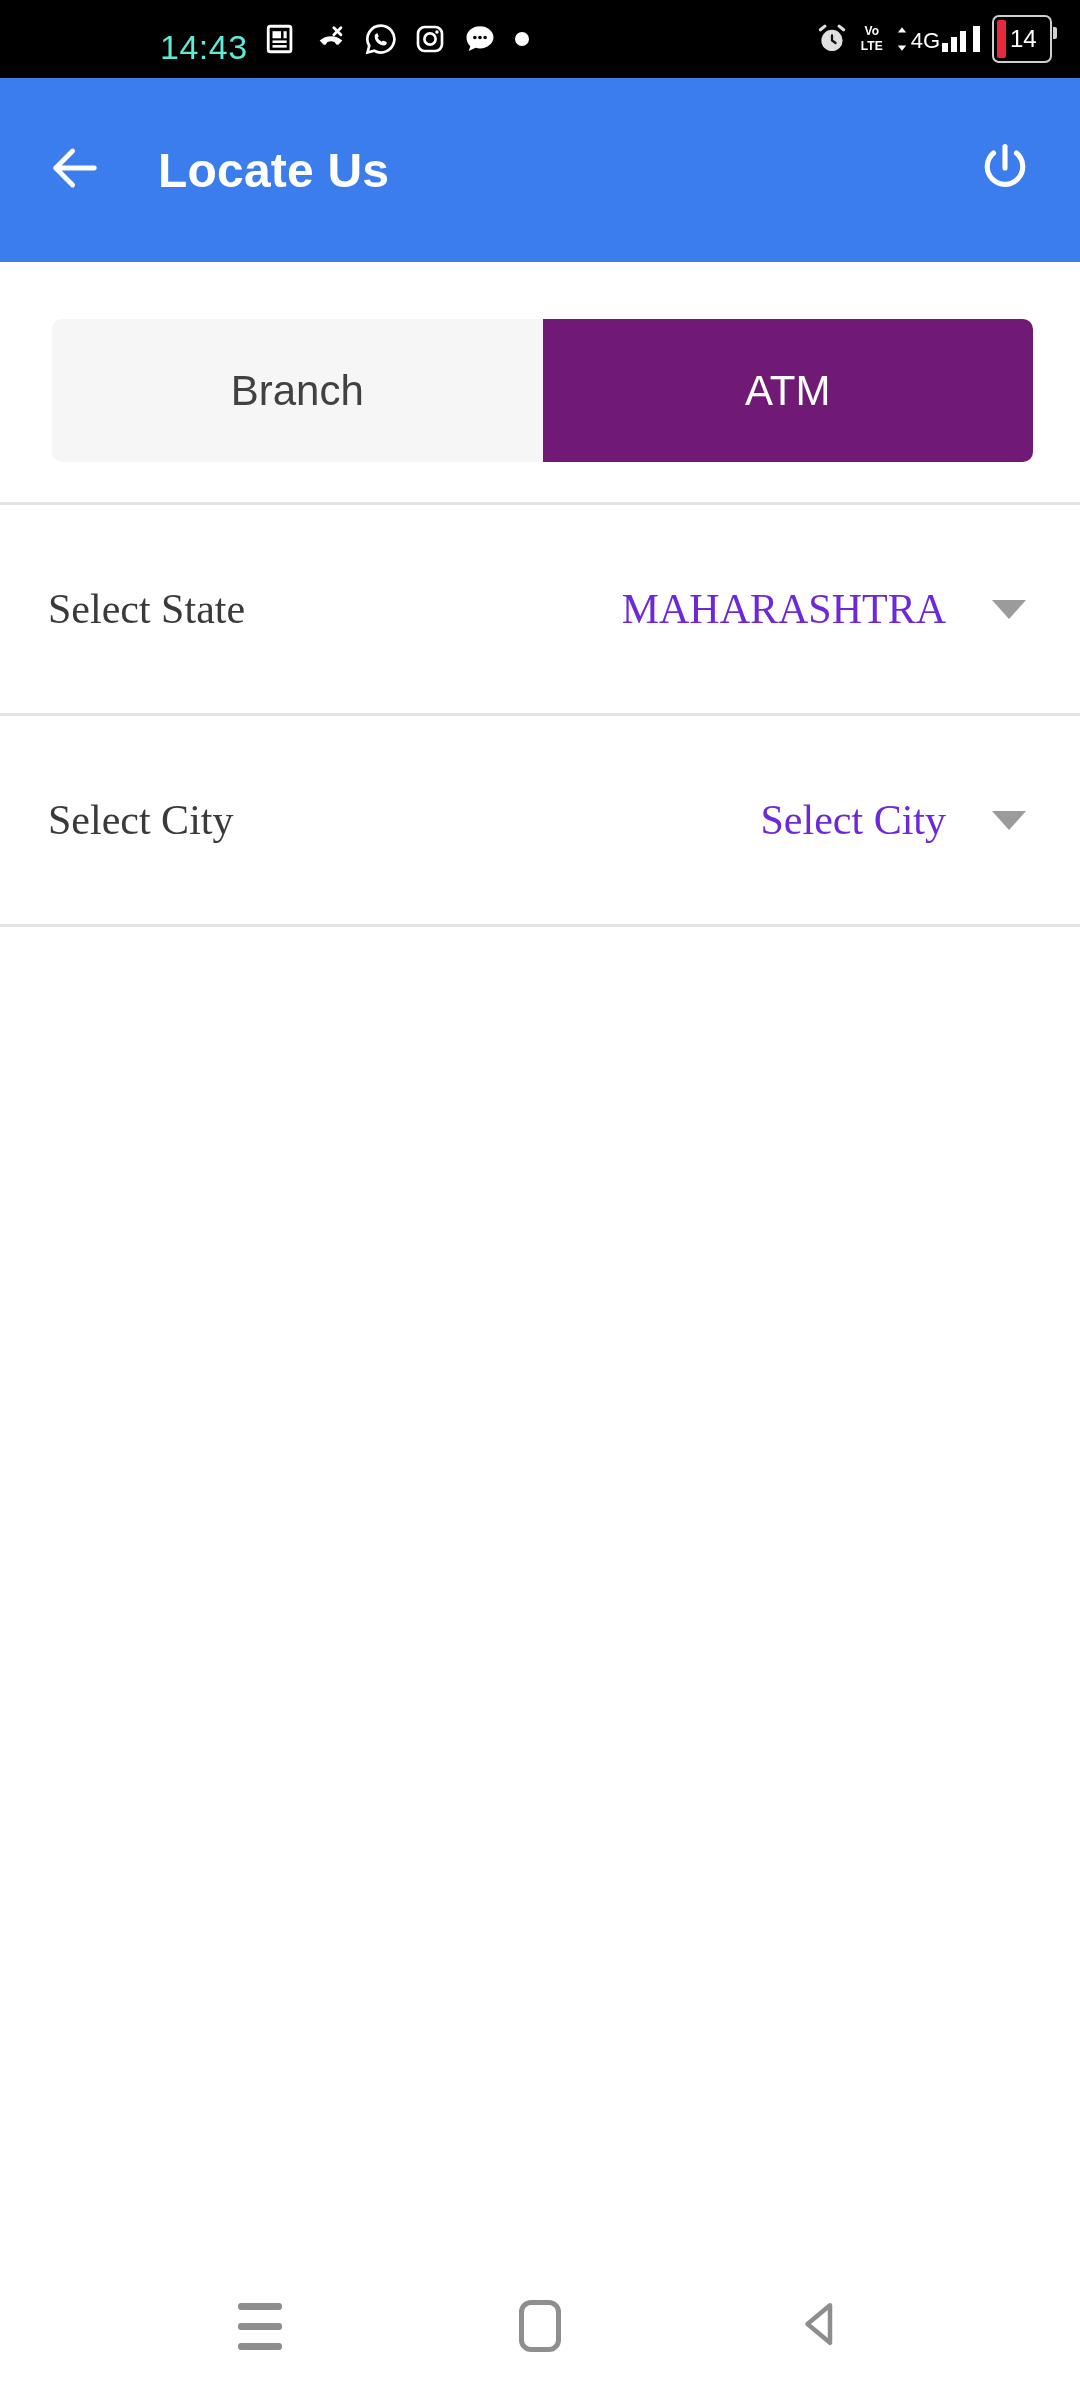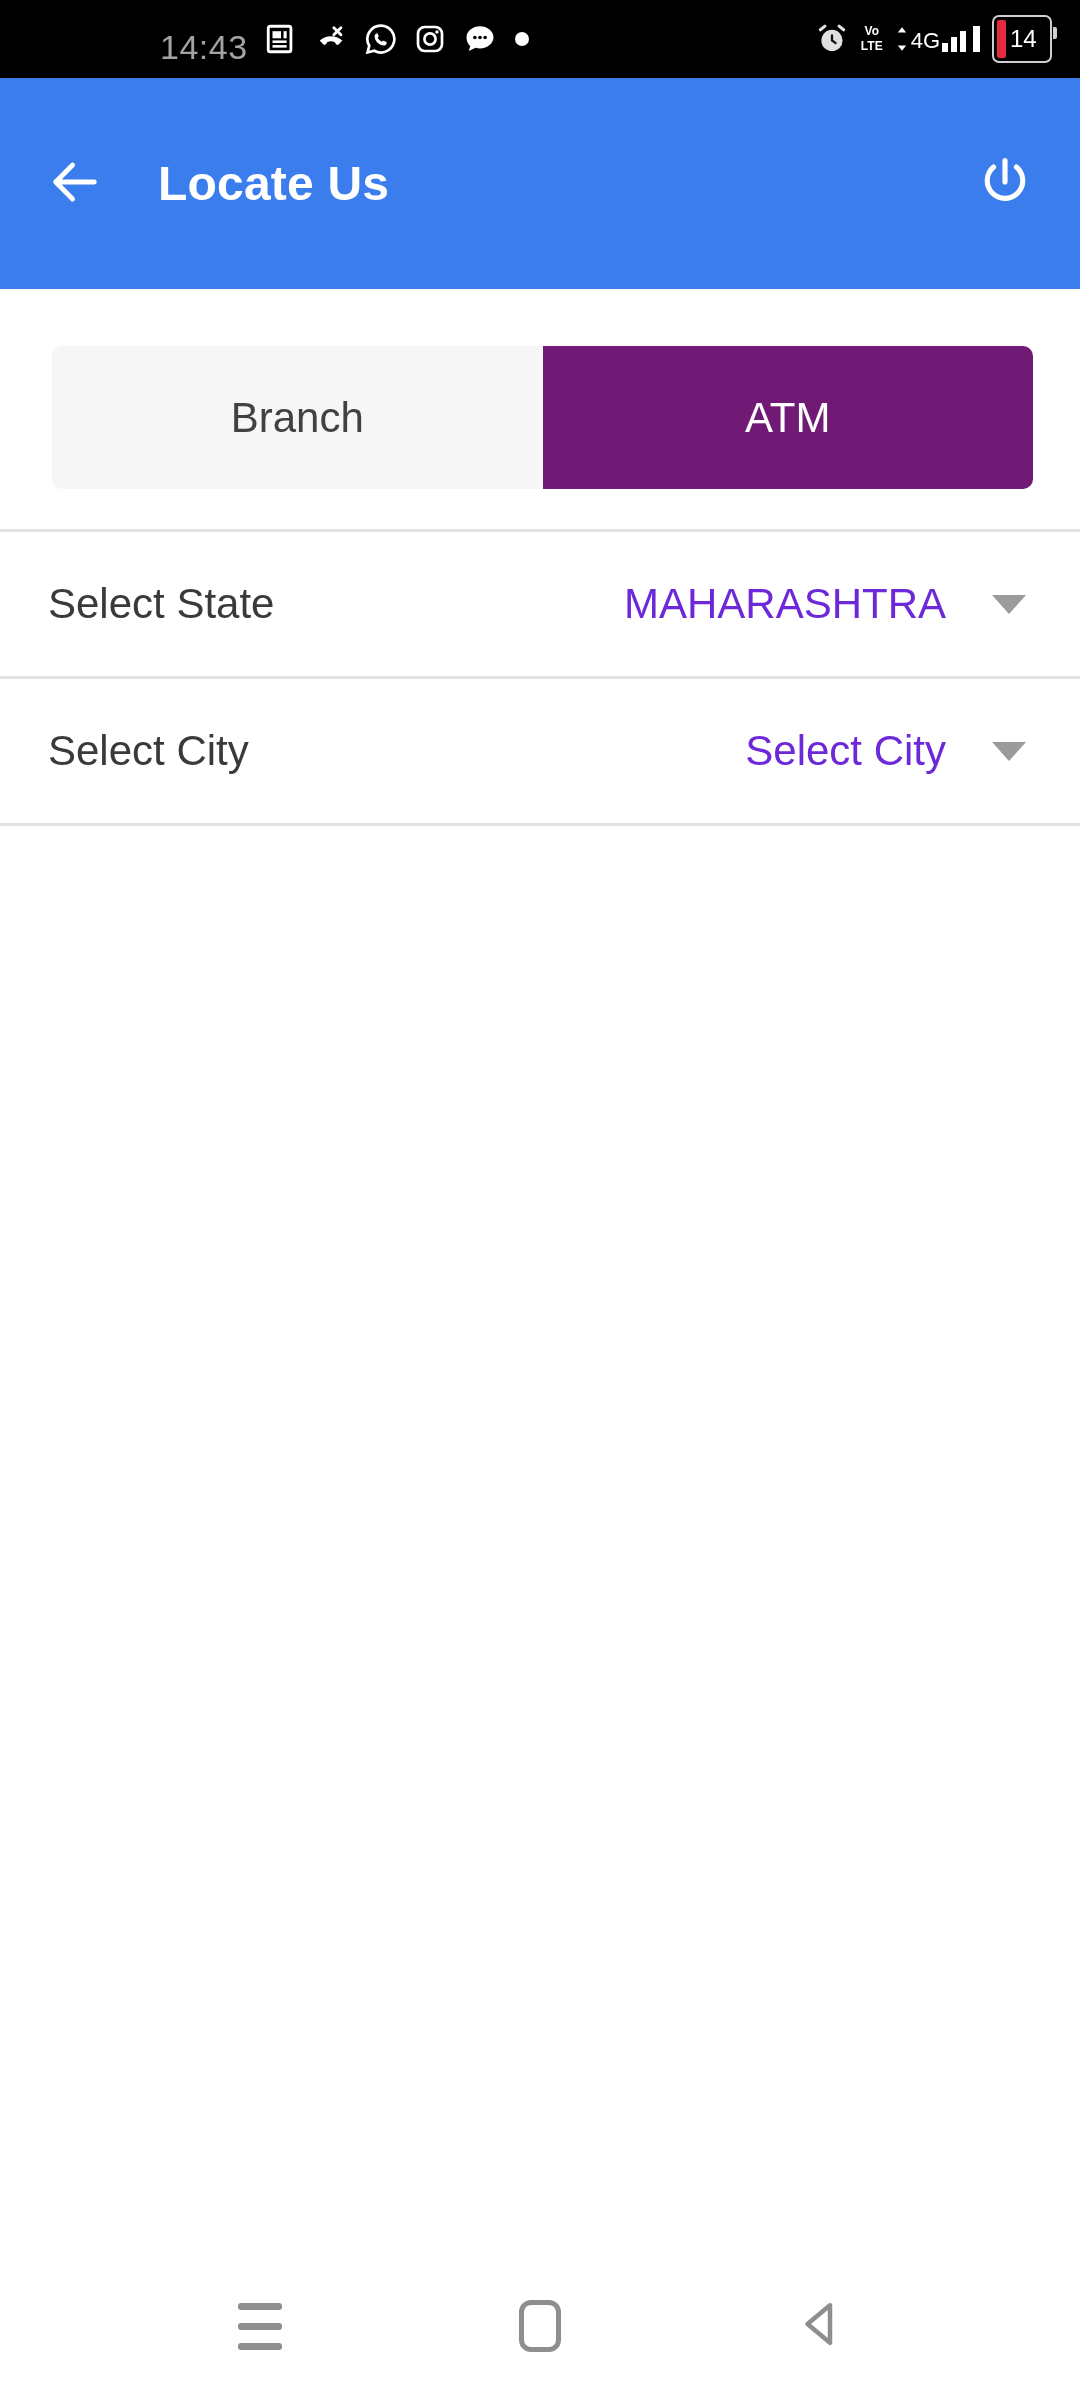--- a/index.html
+++ b/index.html
@@ -15,21 +15,21 @@
     height:78px; background:#000000;
     display:flex; align-items:center;
     padding:0 30px;
     position:relative;
   }
   .status-left{
     display:flex; align-items:center; gap:16px;
     margin-left:130px;
   }
   .status-time{
-    color:#a3a3a3; font-size:34px; font-weight:400;
+    color:#5eead4; font-size:34px; font-weight:400;
     letter-spacing:0.5px; line-height:1;margin-top:16px;
   }
   .status-right{
     position:absolute; right:28px; top:50%;
     transform:translateY(-50%);
     display:flex; align-items:center; gap:12px;
   }
   .sicon{ display:inline-flex; align-items:center; justify-content:center; }
 
   .volte{
@@ -61,21 +61,21 @@
   .battery-fill{
     width:9px; height:100%; background:#e8283c; border-radius:2px;
   }
   .battery-text{
     color:#ffffff; font-size:24px; font-weight:500;
     margin-left:4px; line-height:1;
   }
 
   
   .app-bar{
-    height:211px; background:#3b7ded;
+    height:184px; background:#3b7ded;
     display:flex; align-items:center;
     padding:0 40px;
     position:relative;
   }
   .back-btn{ width:70px; height:70px; display:flex; align-items:center; justify-content:center; cursor:pointer; }
   .app-title{
     color:#ffffff; font-size:48px; font-weight:700;
     margin-left:48px; letter-spacing:0.2px;
   }
   .power-btn{
@@ -98,24 +98,25 @@
     flex:1; display:flex; align-items:center; justify-content:center;
     font-size:42px; cursor:pointer; user-select:none;
   }
   .tab-inactive{ background:#f6f6f6; color:#414141; }
   .tab-active{ background:#701a75; color:#ffffff; }
 
   .divider{ height:3px; background:#e3e3e3; width:100%; }
 
   
   .row{
-    height:144px; background:#ffffff;
+    height:208px; background:#ffffff;
     display:flex; align-items:center;
     padding:0 48px;
     cursor:pointer;
+    font-family:Liberation Serif, serif;
   }
   .row-label{
     font-size:42px; color:#3a3a3a;
     flex:0 0 auto;
   }
   .row-value-wrap{
     flex:1; display:flex; align-items:center;
     justify-content:flex-end; gap:46px;
   }
   .row-value{

